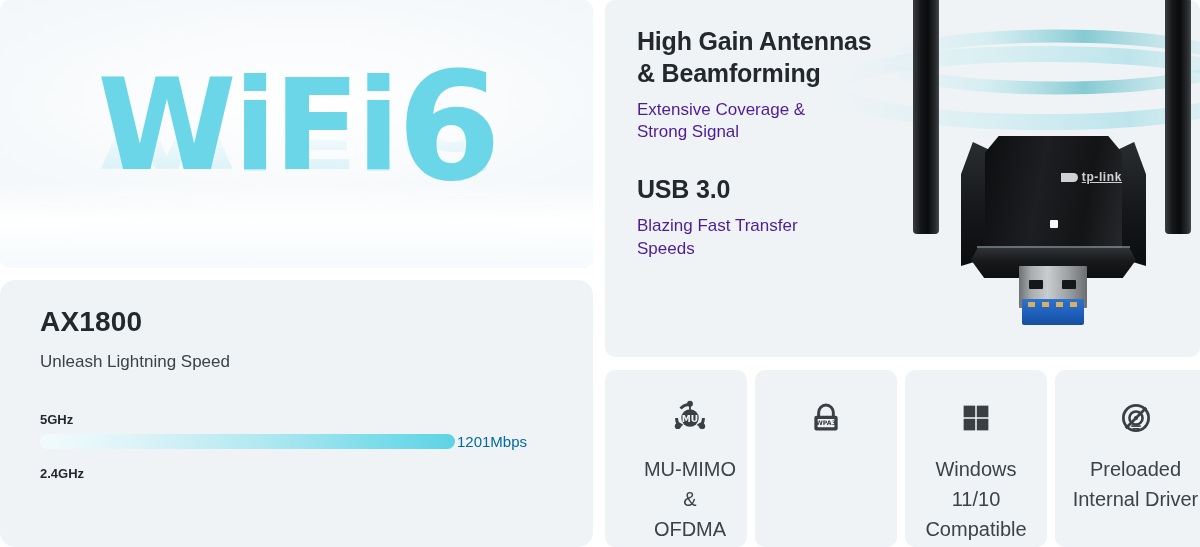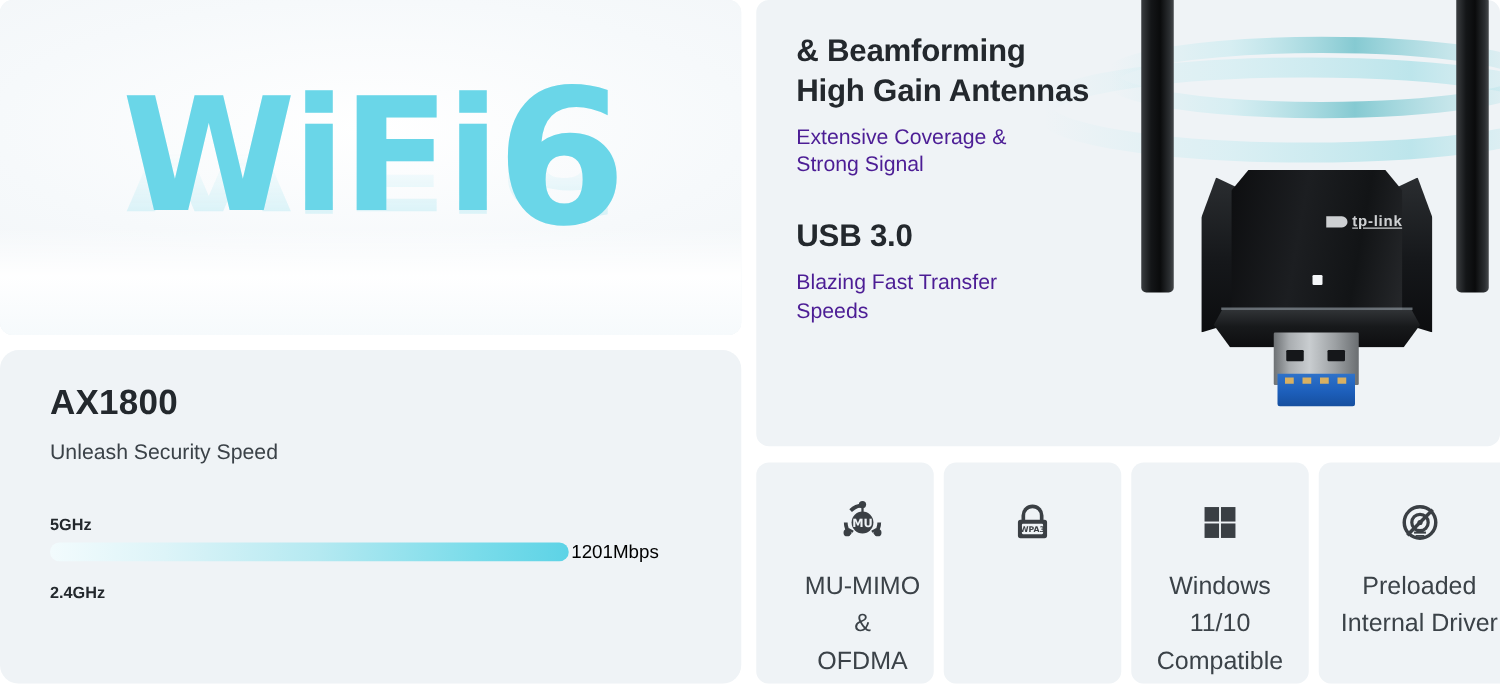--- a/index.html
+++ b/index.html
@@ -87,21 +87,21 @@
   .band { margin-bottom: 16px; }
   .band-label {
     font-size: 13px; font-weight: 700; color: #23282d; margin-bottom: 6px;
   }
   .band-row { display: flex; align-items: center; }
   .bar {
     height: 15px; border-radius: 8px;
     background: linear-gradient(90deg, #f2fbfd 0%, #ddf4f8 22%, #b4e9f1 52%, #7adcea 82%, #5dd3e6 100%);
   }
   .bar-value {
-    font-size: 15px; color: #000000; margin-left: 2px; white-space: nowrap;
+    font-size: 15px; color: #0369a1; margin-left: 2px; white-space: nowrap;
   }
 
   
   #features-panel { left: 605px; top: 0; width: 595px; height: 357px; }
   .feat-text { position: absolute; left: 32px; top: 26px; width: 300px; z-index: 4; }
   .feat-h {
     font-size: 25px; font-weight: 700; color: #23282d; line-height: 1.26;
     letter-spacing: -0.2px;
   }
   .feat-p {
@@ -210,21 +210,21 @@
     </div>
     <div class="hero-floor"></div>
     <div class="wifi6-word">
       <span>WiFi</span><span class="six">6</span>
     </div>
   </div>
 
   <div class="panel" id="ax-panel">
     <div class="ax-inner">
       <div class="ax-title">AX1800</div>
-      <div class="ax-sub">Unleash Security Speed</div>
+      <div class="ax-sub">Unleash Lightning Speed</div>
 
       <div class="bands">
 
         <div class="band">
           <div class="band-label">5GHz</div>
           <div class="band-row">
             <div class="bar" id="bar-5ghz" style="width: 415px;"></div>
             <div class="bar-value">1201Mbps</div>
           </div>
         </div>
@@ -283,22 +283,22 @@
         <span class="usb-pin" style="left:6px"></span>
         <span class="usb-pin" style="left:20px"></span>
         <span class="usb-pin" style="left:34px"></span>
         <span class="usb-pin" style="left:48px"></span>
       </div>
     </div>
 
     <div class="feat-text">
       <div>
         <div class="feat-h">
+          <div>High Gain Antennas</div>
           <div>&amp; Beamforming</div>
-          <div>High Gain Antennas</div>
         </div>
         <div class="feat-p">
           <div>Extensive Coverage &amp;</div>
           <div>Strong Signal</div>
         </div>
       </div>
 
       <div class="feat-block-2">
         <div class="feat-h">USB 3.0</div>
         <div class="feat-p">

